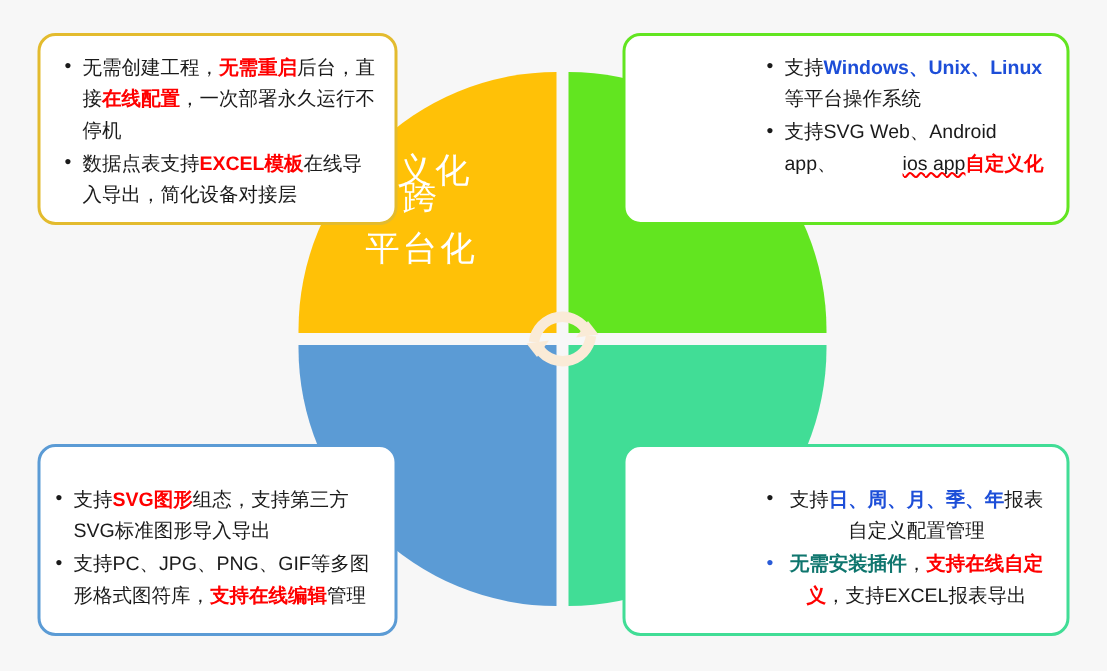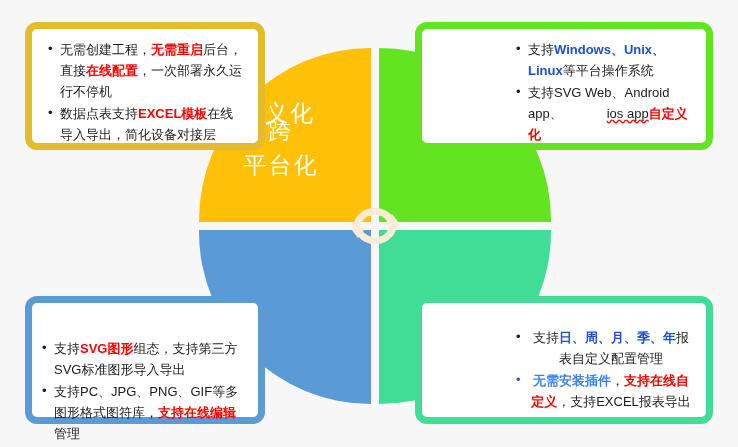--- a/index.html
+++ b/index.html
@@ -61,21 +61,21 @@
     top: 154px;
     width: 48px;
     height: 48px;
     pointer-events: none;
   }
 
   
   .callout {
     position: absolute;
     background: #ffffff;
-    border: 7px solid #3b82f6;
+    border: 2px solid #3b82f6;
     border-radius: 12px;
     box-sizing: border-box;
     padding: 10px 12px 10px 10px;
   }
   .callout ul {
     margin: 0;
     padding: 0;
     list-style: none;
   }
   .callout li {
@@ -100,27 +100,27 @@
   .c-tr { left: 415px; top: 22px;  width: 298px; height: 128px; border-color: #62e520; }
   .c-bl { left: 25px;  top: 296px; width: 240px; height: 128px; border-color: #5b9bd5; }
   .c-br { left: 415px; top: 296px; width: 298px; height: 128px; border-color: #41dd96; }
 
   .c-tl ul { margin-left: 6px; }
   .c-tr ul { margin-left: 84px; }
   .c-bl ul { margin-left: 0px; }
   .c-br ul { margin-left: 84px; text-align: center; }
   .c-tr li, .c-br li { }
 
-  .c-bl { padding-top: 35px; }
+  .c-bl { padding-top: 24px; }
   .c-br { padding-top: 24px; }
 
   
   .em-red  { color: #ff0000; font-weight: bold; }
   .em-blue { color: #1d4ed8; font-weight: bold; }
-  .em-blue2{ color: #3b82f6; font-weight: bold; font-family: Liberation Serif, serif; }
+  .em-blue2{ color: #0f766e; font-weight: bold; font-family: Liberation Serif, serif; }
   .spell {
     text-decoration: underline wavy #ff0000;
     text-decoration-skip-ink: none;
     margin-left: 44px;
   }
 </style>
 </head>
 <body>
 
 <div id="stage" style="background: rgb(247, 247, 247);">

